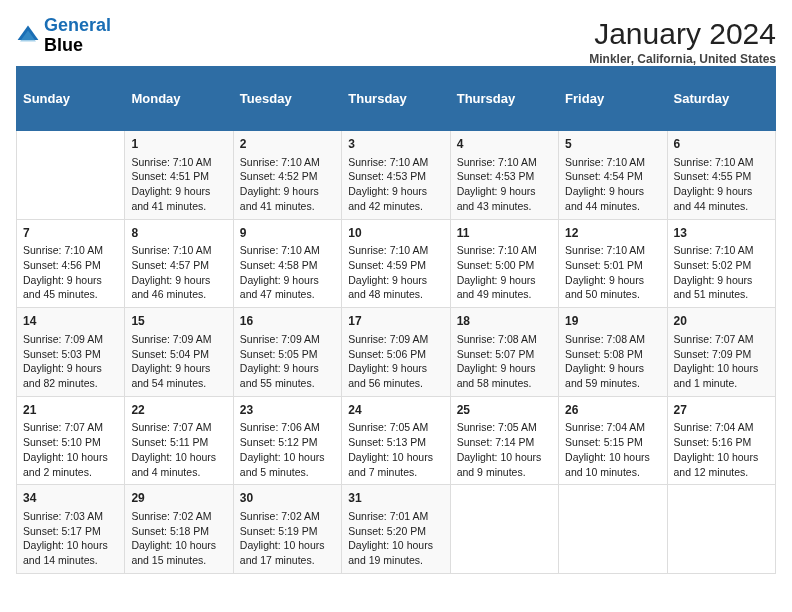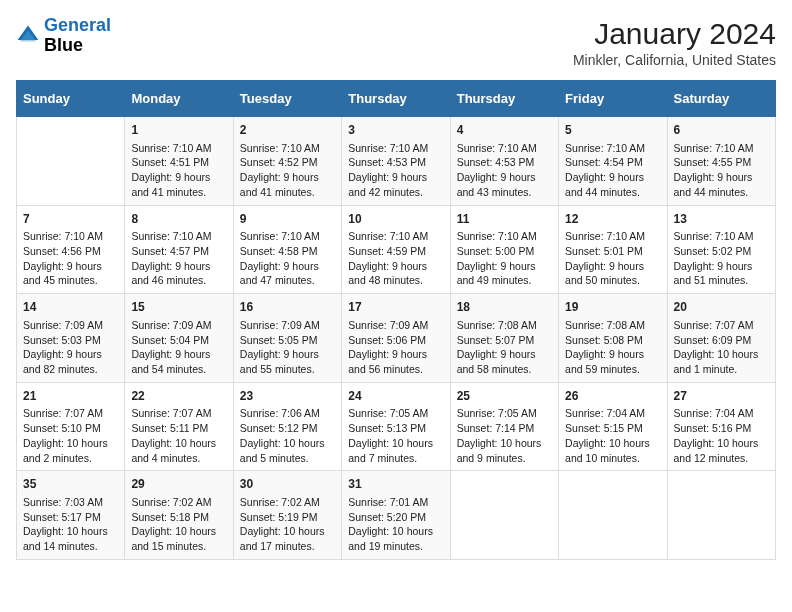--- a/index.html
+++ b/index.html
@@ -7,21 +7,20 @@
       font-family: Arial, sans-serif;
       background: #fff;
       width: 792px;
       min-height: 612px;
       padding: 16px;
     }
     .header {
       display: flex;
       justify-content: space-between;
       align-items: flex-start;
-      margin-bottom: 12px;
     }
     .logo {
       display: flex;
       align-items: center;
       gap: 4px;
     }
     .logo-text {
       font-size: 18px;
       font-weight: bold;
       color: #333;
@@ -37,33 +36,33 @@
     .title-block {
       text-align: right;
     }
     .title-block h1 {
       font-size: 30px;
       font-weight: normal;
       color: #222;
       line-height: 1.2;
     }
     .title-block h2 {
-      font-size: 14px;
-      font-weight: normal;
+      font-size: 12px;
+      font-weight: bold;
       color: #444;
     }
     table {
       width: 100%;
       border-collapse: collapse;
       font-size: 11px;
     }
     thead tr th {
       background-color: #2e6da4;
       color: #fff;
-      padding: 10px 6px;
+      padding: 24px 6px;
       text-align: left;
       font-size: 13px;
       font-weight: bold;
       border: 1px solid #2e6da4;
     }
     tbody tr {
       border-bottom: 1px solid #ccc;
     }
     tbody tr td {
       vertical-align: top;
@@ -257,21 +256,21 @@
         <td>
           <span class="day-number">19</span>
           <div>Sunrise: 7:08 AM</div>
           <div>Sunset: 5:08 PM</div>
           <div>Daylight: 9 hours</div>
           <div>and 59 minutes.</div>
         </td>
         <td>
           <span class="day-number">20</span>
           <div>Sunrise: 7:07 AM</div>
-          <div>Sunset: 6:09 PM</div>
+          <div>Sunset: 7:09 PM</div>
           <div>Daylight: 10 hours</div>
           <div>and 1 minute.</div>
         </td>
       </tr>
       <tr>
         <td>
           <span class="day-number">21</span>
           <div>Sunrise: 7:07 AM</div>
           <div>Sunset: 5:10 PM</div>
           <div>Daylight: 10 hours</div>
@@ -315,21 +314,21 @@
         <td>
           <span class="day-number">27</span>
           <div>Sunrise: 7:04 AM</div>
           <div>Sunset: 5:16 PM</div>
           <div>Daylight: 10 hours</div>
           <div>and 12 minutes.</div>
         </td>
       </tr>
       <tr>
         <td>
-          <span class="day-number">35</span>
+          <span class="day-number">34</span>
           <div>Sunrise: 7:03 AM</div>
           <div>Sunset: 5:17 PM</div>
           <div>Daylight: 10 hours</div>
           <div>and 14 minutes.</div>
         </td>
         <td>
           <span class="day-number">29</span>
           <div>Sunrise: 7:02 AM</div>
           <div>Sunset: 5:18 PM</div>
           <div>Daylight: 10 hours</div>

